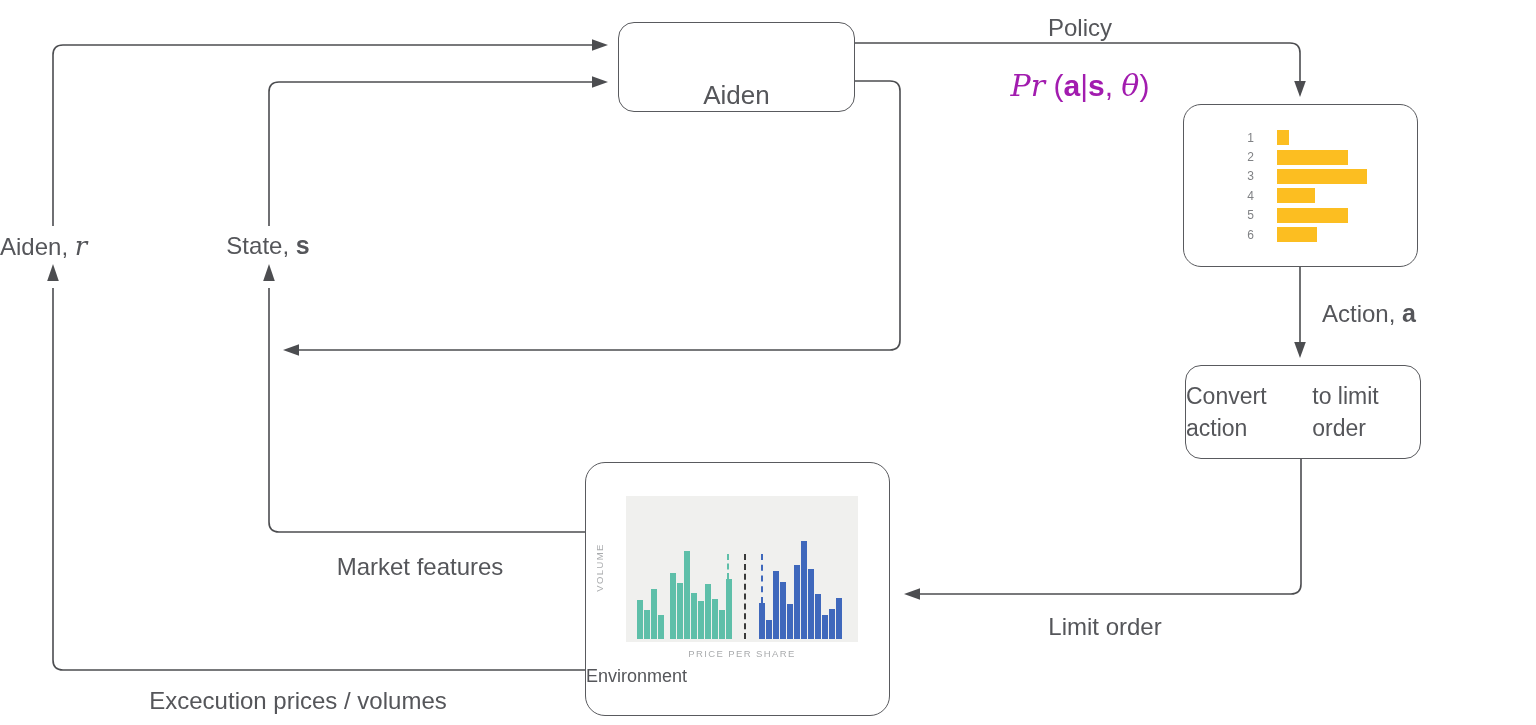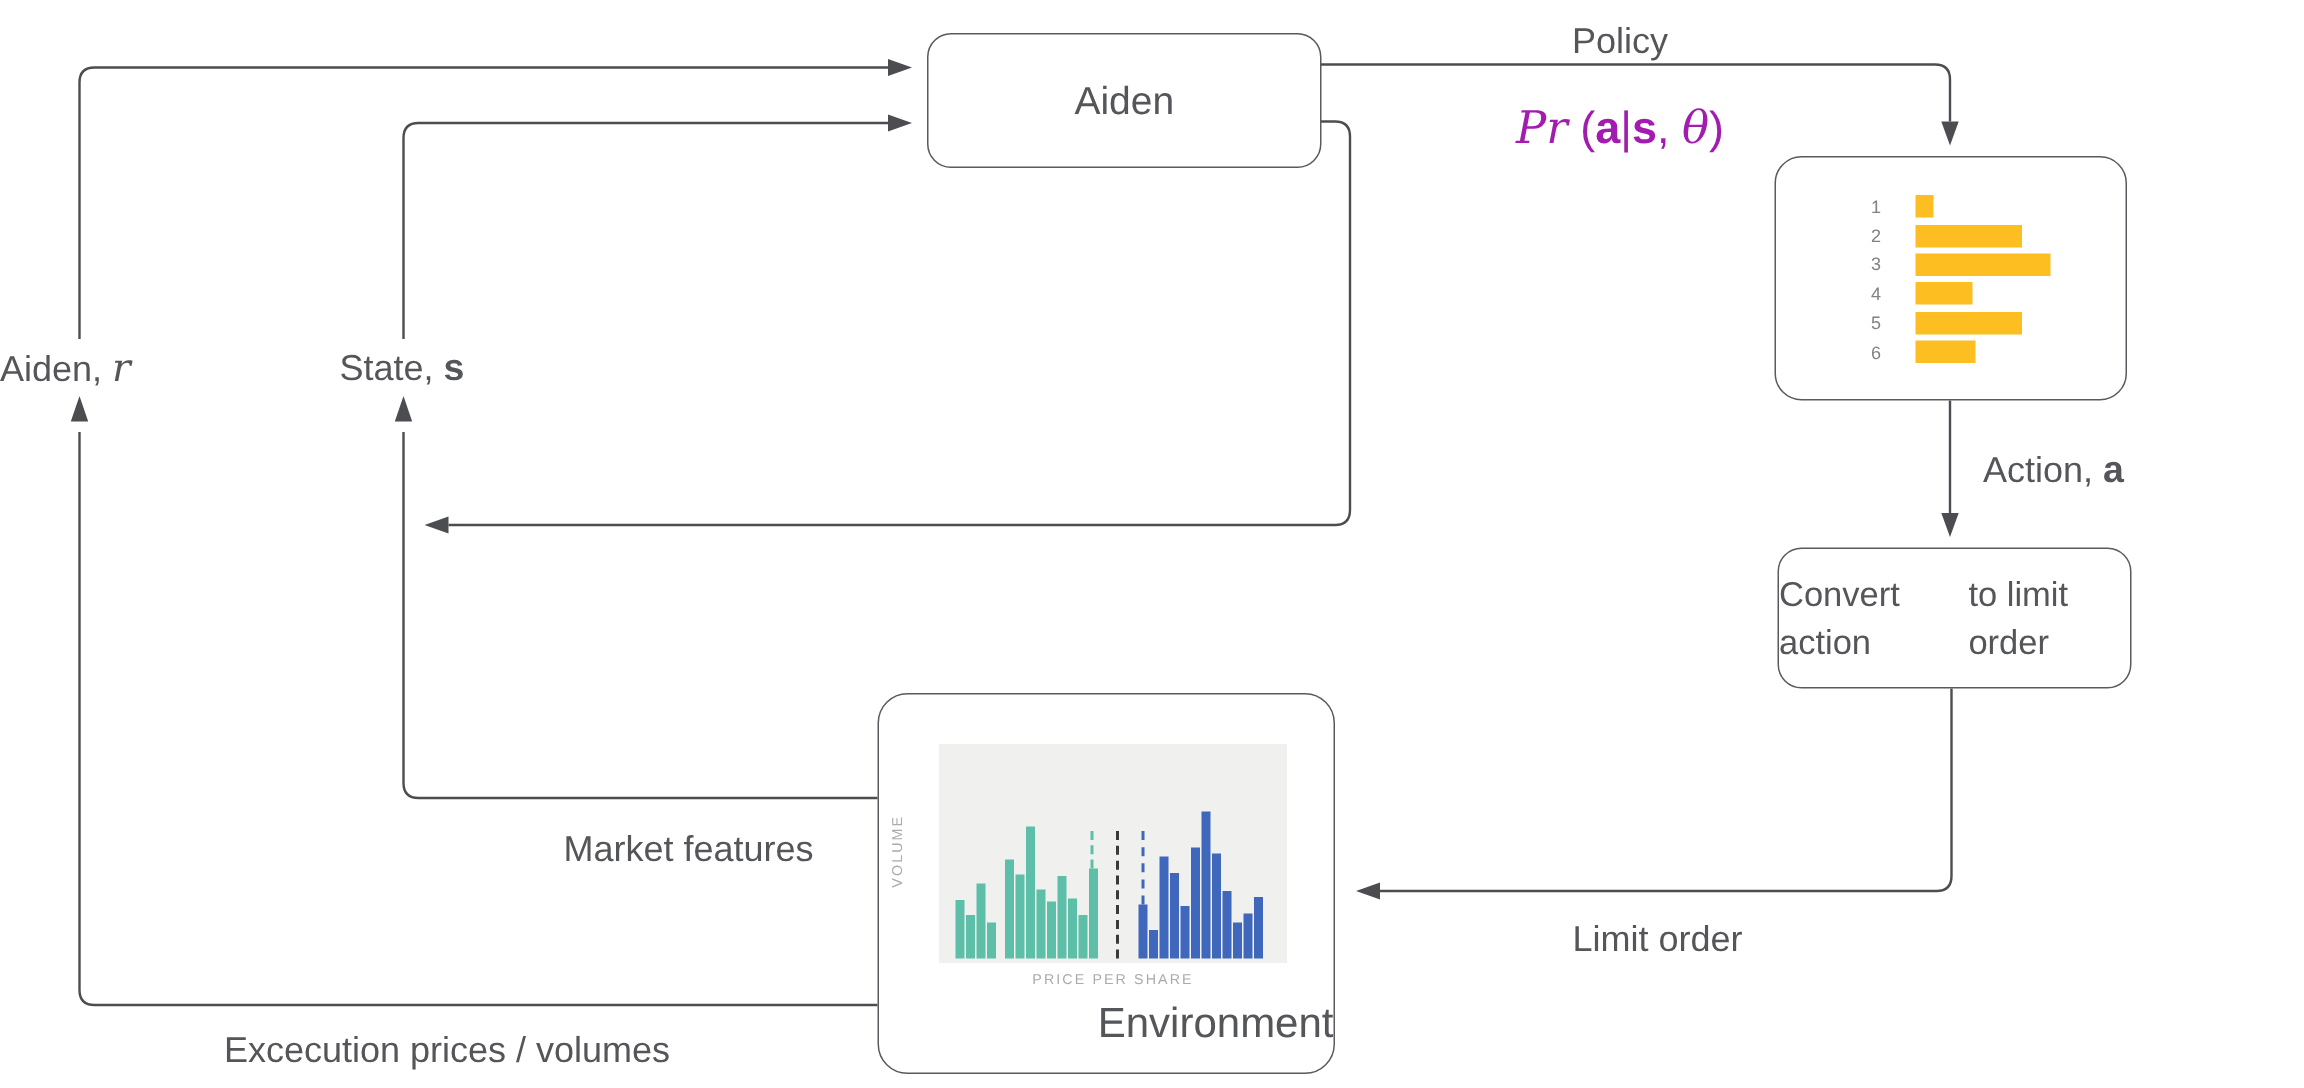--- a/index.html
+++ b/index.html
@@ -40,21 +40,21 @@
   .obars { position:absolute; left:11px; bottom:3px; display:flex; align-items:flex-end; }
   .obar { width:6px; margin-right:1px; }
   .ospacer { height:1px; }
   .dash { position:absolute; border-left:2px dashed #888; }
   #dash-bid { left:101px; top:58px; height:25px; }
   #dash-mid { left:118px; top:58px; height:85px; }
   #dash-ask { left:135px; top:58px; height:49px; }
   .axis-lbl { position:absolute; font-size:9.5px; letter-spacing:1.4px; color:#a9abad; white-space:nowrap; }
   #vol-lbl { left:-37px; top:99px; width:100px; text-align:center; transform:rotate(-90deg); }
   #pps-lbl { left:40px; top:185px; width:232px; text-align:center; }
-  #env-title { position:absolute; left:0; top:203px; width:100%; text-align:right; font-size:28px; color:#55565a; }
+  #env-title { position:absolute; left:0; top:203px; width:100%; text-align:left; font-size:18px; color:#55565a; }
 </style>
 </head>
 <body>
 
 <div class="stage">
 
   <svg class="connectors" aria-hidden="true">
 
     <path d="M 585 670 L 63 670 Q 53 670 53 660 L 53 288" style="stroke: rgb(76, 77, 80);"></path>
     <polygon points="53,264 47.2,281 58.8,281" style="fill: rgb(76, 77, 80);"></polygon>
@@ -72,21 +72,21 @@
     <path d="M 855 43 L 1290 43 Q 1300 43 1300 53 L 1300 81" style="stroke: rgb(76, 77, 80);"></path>
     <polygon points="1300,97 1294.2,81 1305.8,81" style="fill: rgb(76, 77, 80);"></polygon>
 
     <path d="M 1300 267 L 1300 342" style="stroke: rgb(76, 77, 80);"></path>
     <polygon points="1300,358 1294.2,342 1305.8,342" style="fill: rgb(76, 77, 80);"></polygon>
 
     <path d="M 1301 459 L 1301 584 Q 1301 594 1291 594 L 920 594" style="stroke: rgb(76, 77, 80);"></path>
     <polygon points="904,594 920,588.3 920,599.7" style="fill: rgb(76, 77, 80);"></polygon>
   </svg>
 
-  <div class="node" style="left:618px; top:22px; width:263px; height:90px;">
+  <div class="node" style="left:618px; top:22px; width:237px; height:90px;align-items:flex-end;">
     <span class="node-label">Aiden</span>
   </div>
 
   <div class="lbl center" style="left:1080px; top:14px;">Policy</div>
   <div class="formula center" style="left:1080px; top:68px;"><span class="f-it">Pr</span><span> (</span><span class="f-b">a</span><span>|</span><span class="f-b">s</span><span>, </span><span class="f-it">θ</span><span>)</span></div>
 
   <div class="node" id="hist-box">
     <div class="hrows">
         <div class="hrow">
           <span class="hnum" style="color: rgb(128, 130, 133);">1</span>
@@ -118,21 +118,21 @@
   <div class="lbl" style="left:1322px; top:299px;"><span>Action, </span><span class="sym-b">a</span></div>
 
   <div class="node" style="left:1185px; top:365px; width:236px; height:94px; flex-direction:row; line-height:32px; font-size:23px;">
     <div>Convert action</div>
     <div>to limit order</div>
   </div>
 
   <div class="lbl center" style="left:1105px; top:613px;">Limit order</div>
 
 
-  <div class="lbl center" style="left:420px; top:553px;margin-left:39px;">Market features</div>
+  <div class="lbl center" style="left:420px; top:553px;">Market features</div>
 
   <div class="lbl center" style="left:268px; top:231px;"><span>State, </span><span class="sym-b">s</span></div>
   <div class="lbl" style="left:0px; top:231px;"><span>Aiden, </span><span class="sym-it">r</span></div>
 
   <div class="lbl center" style="left:298px; top:687px;">Excecution prices / volumes</div>
 
   <div class="node" id="env-box">
     <div class="chart">
       <div class="obars">
           <div class="obar" style="height: 39px; background: rgb(94, 191, 169);"></div>

